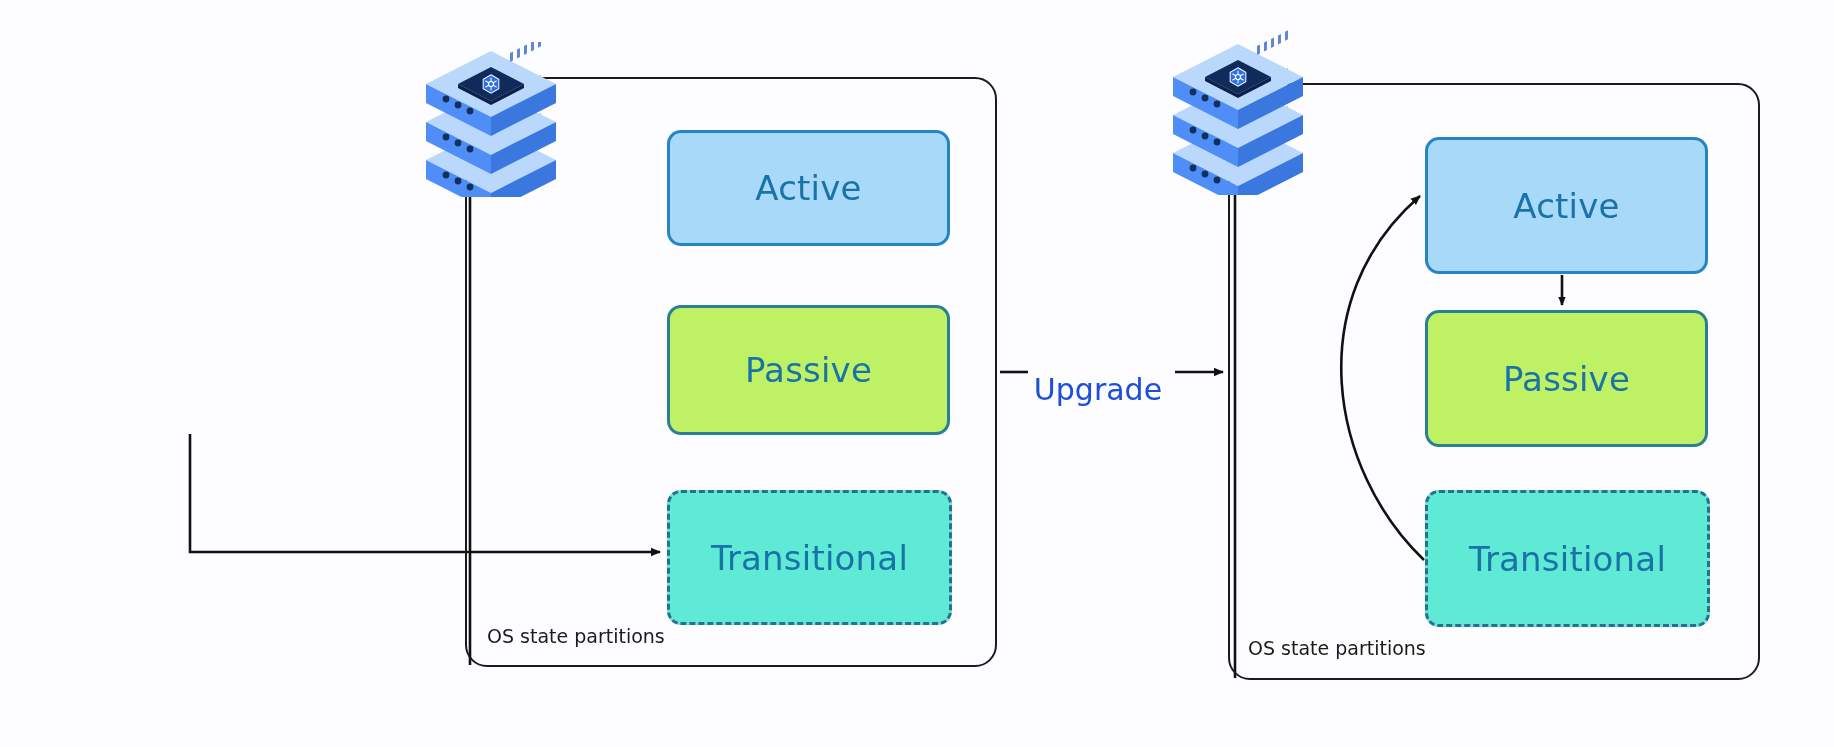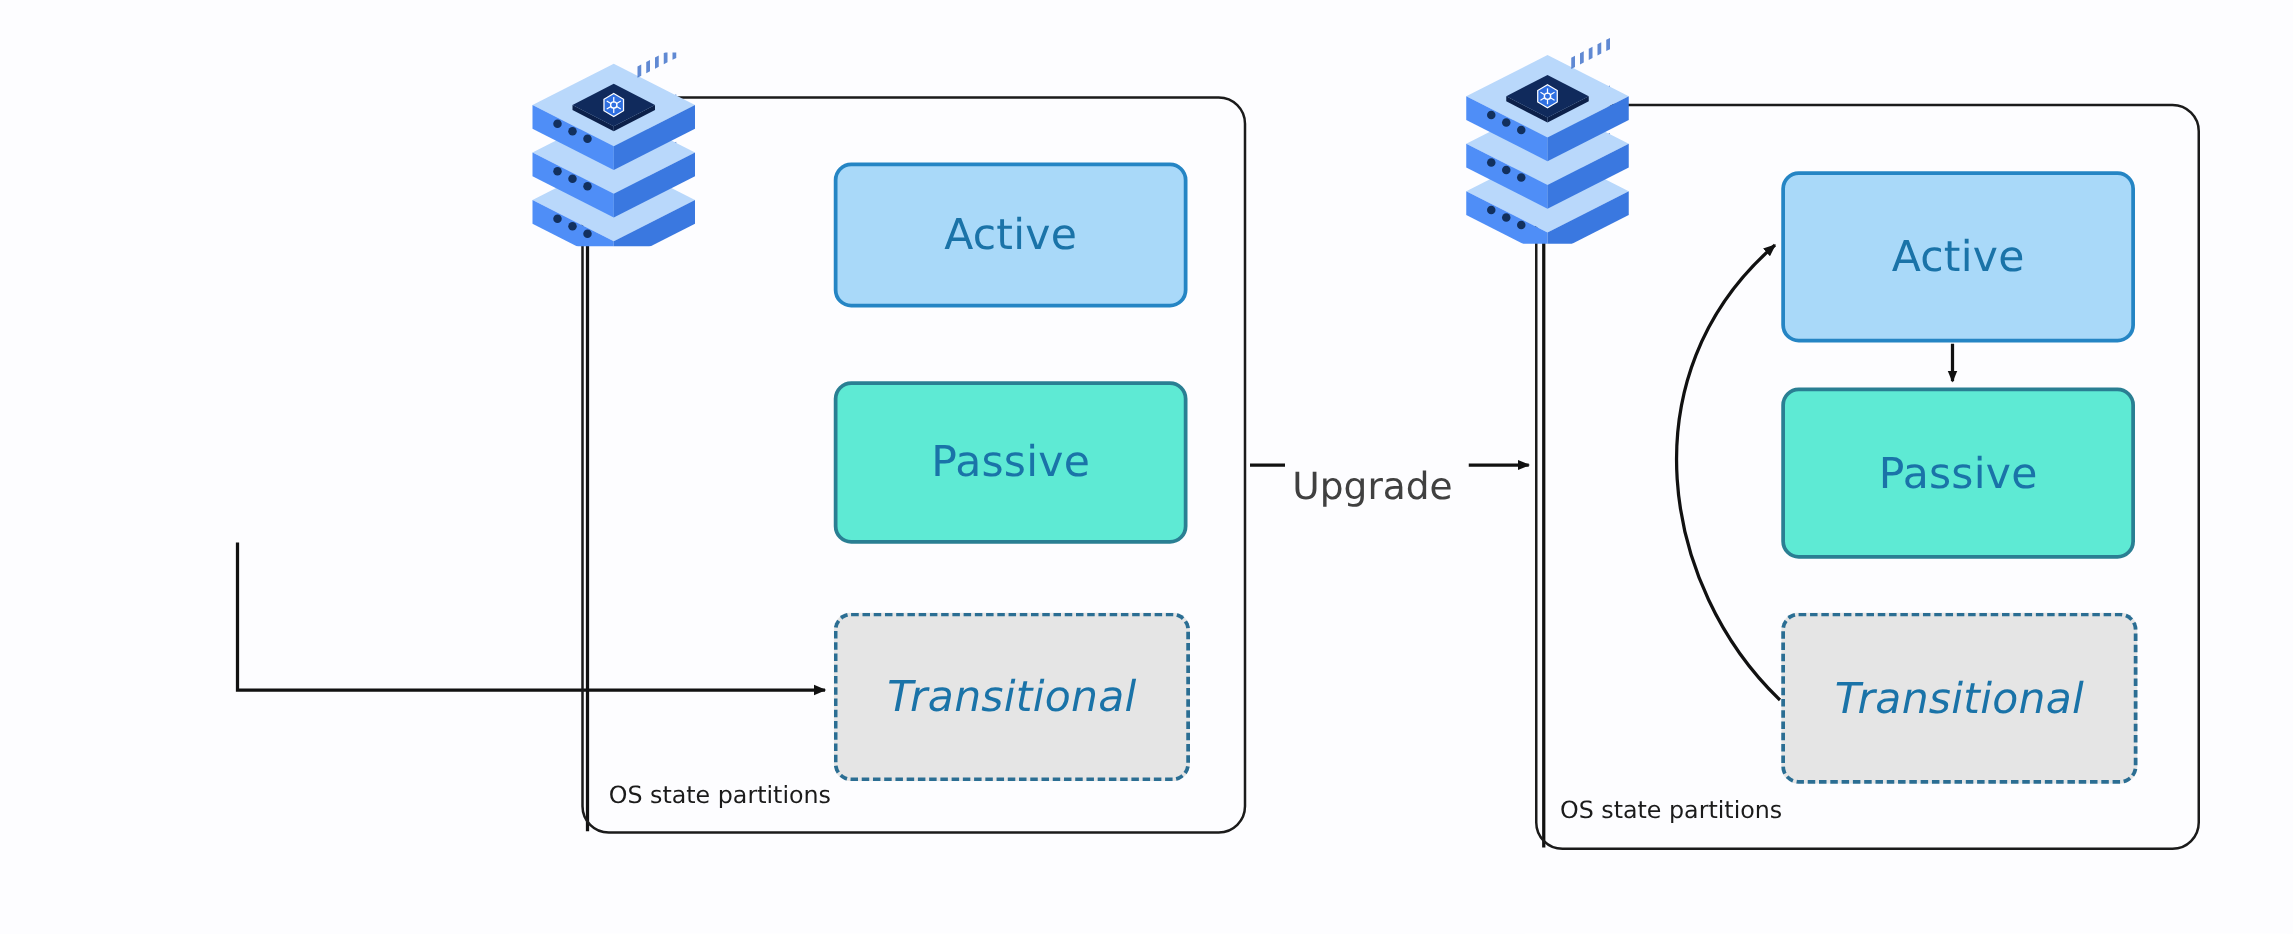--- a/index.html
+++ b/index.html
@@ -39,27 +39,26 @@
   .state-label {
     color: #1a73a8;
     font-size: 34px;
     line-height: 1;
   }
   .box-active {
     background: #a9d9f9;
     border: 3px solid #2585c4;
   }
   .box-passive {
+    background: #bef264;
+    border: 3px solid #2a7f93;
+  }
+  .box-transitional {
     background: #5eead4;
-    border: 3px solid #2a7f93;
-  }
-  .box-transitional {
-    background: #e5e5e5;
     border: 3px dashed #2b6e93;
-    font-style: italic;
   }
   
   .partition-frame {
     position: absolute;
     box-sizing: border-box;
     border: 2.5px solid #1b1b1b;
     border-radius: 22px;
     background: transparent;
   }
   .partition-caption {
@@ -78,21 +77,21 @@
     display: flex;
     align-items: center;
     justify-content: center;
     color: #1b1b1b;
     font-size: 33px;
   }
   
   .edge-label {
     position: absolute;
     text-align: center;
-    color: #404040;
+    color: #1d4ed8;
     font-size: 30px;
     line-height: 1.32;
     white-space: pre-line;
   }
   
   .server-stack {
     position: absolute;
   }
 </style>
 </head>

